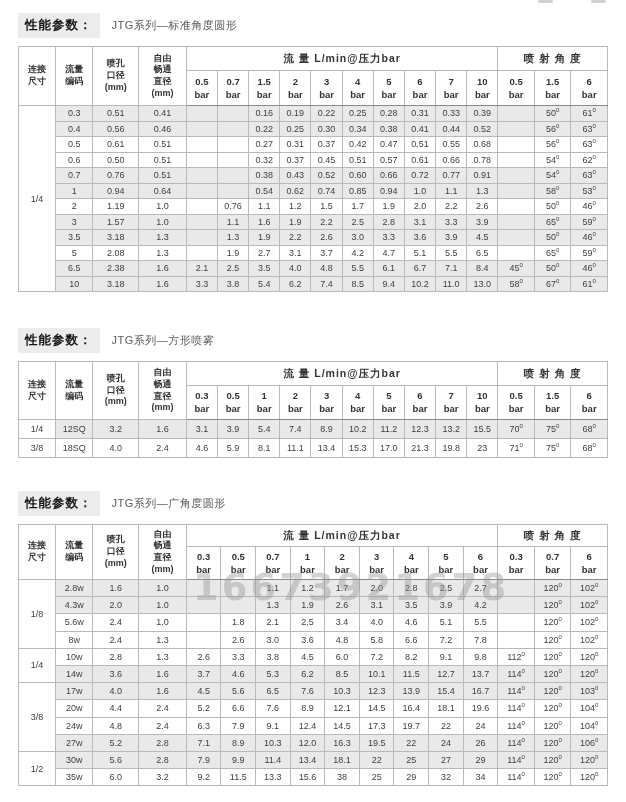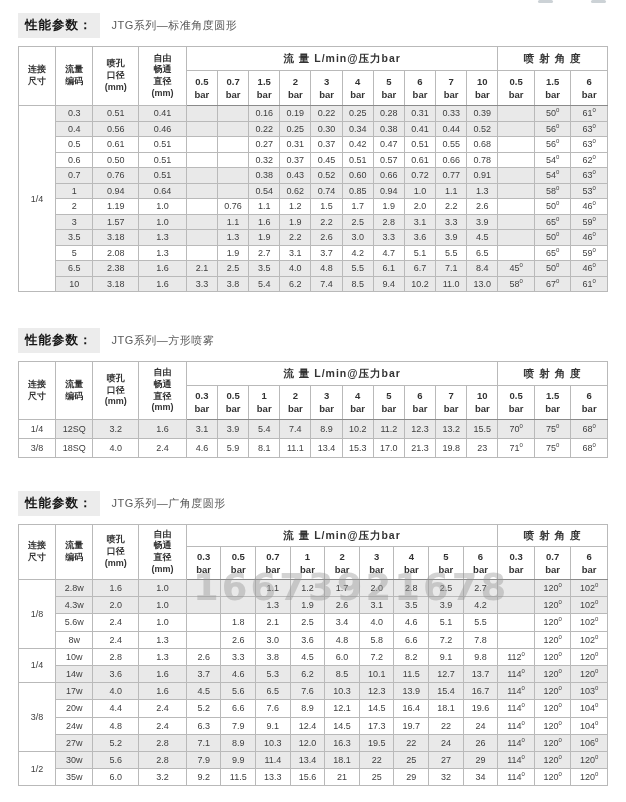--- a/index.html
+++ b/index.html
@@ -803,21 +803,21 @@
               <td class="ang">120<sup>0</sup></td>
             </tr>
             <tr class="w">
               <td class="code">35w</td>
               <td class="num">6.0</td>
               <td class="num">3.2</td>
               <td class="num">9.2</td>
               <td class="num">11.5</td>
               <td class="num">13.3</td>
               <td class="num">15.6</td>
-              <td class="num">21</td>
+              <td class="num">38</td>
               <td class="num">25</td>
               <td class="num">29</td>
               <td class="num">32</td>
               <td class="num">34</td>
               <td class="ang">114<sup>0</sup></td>
               <td class="ang">120<sup>0</sup></td>
               <td class="ang">120<sup>0</sup></td>
             </tr>
           </tbody>
         </table>

